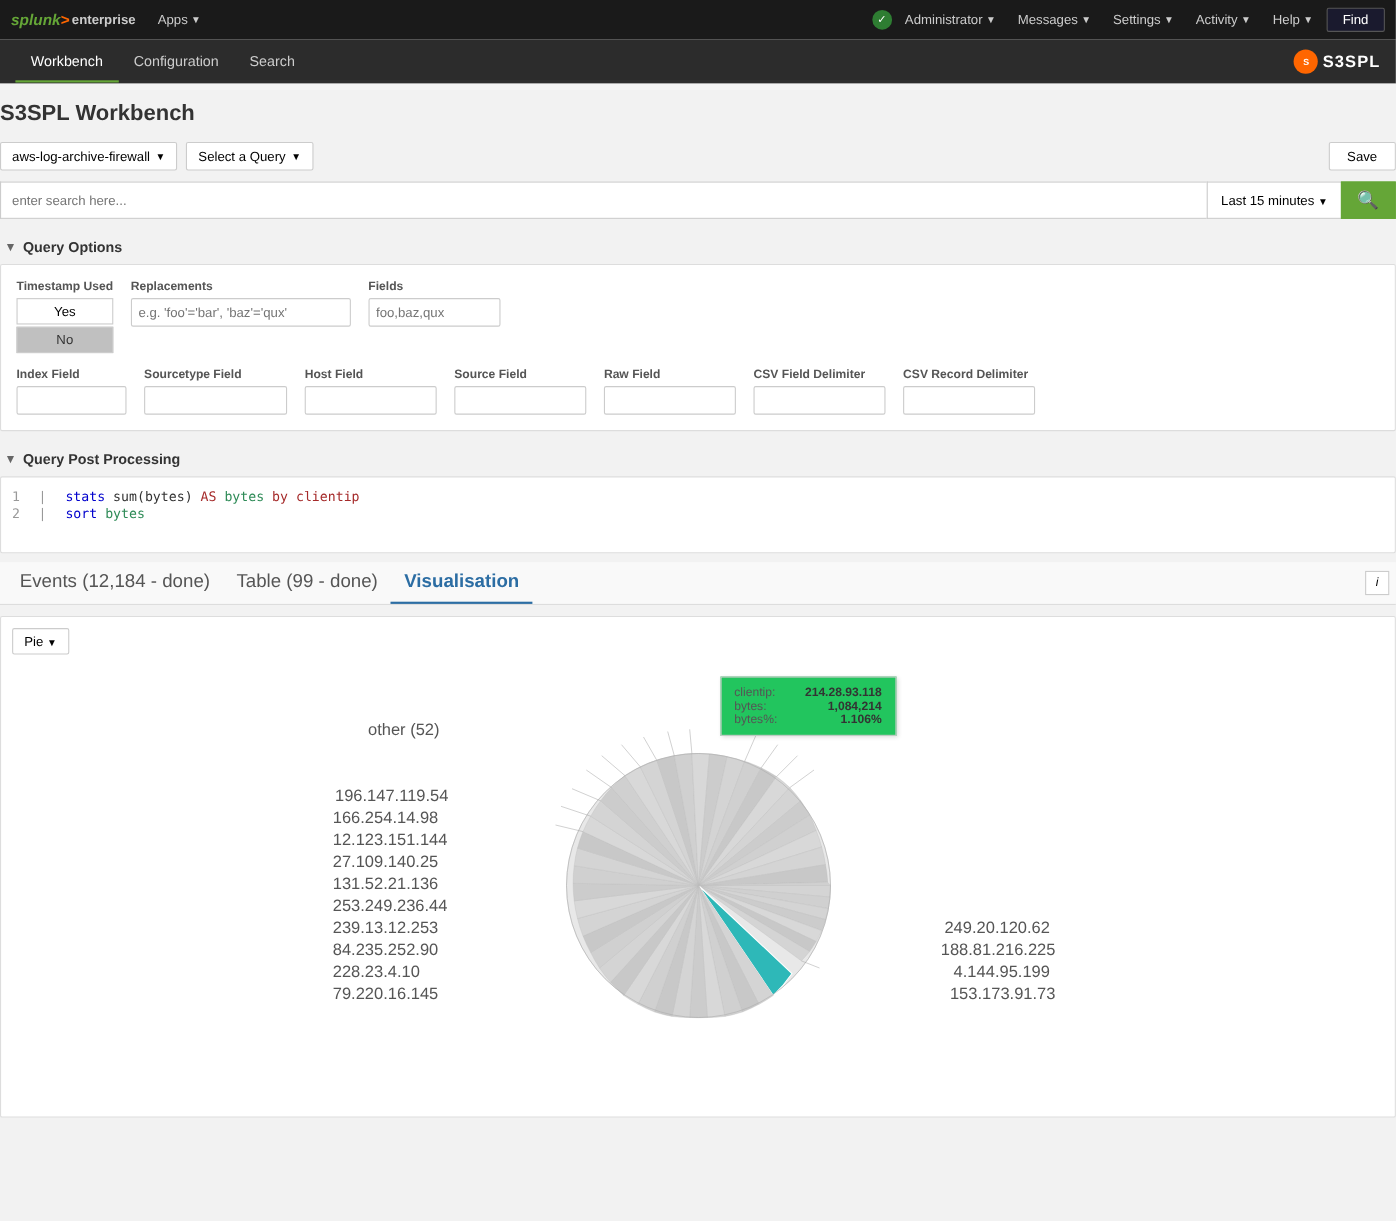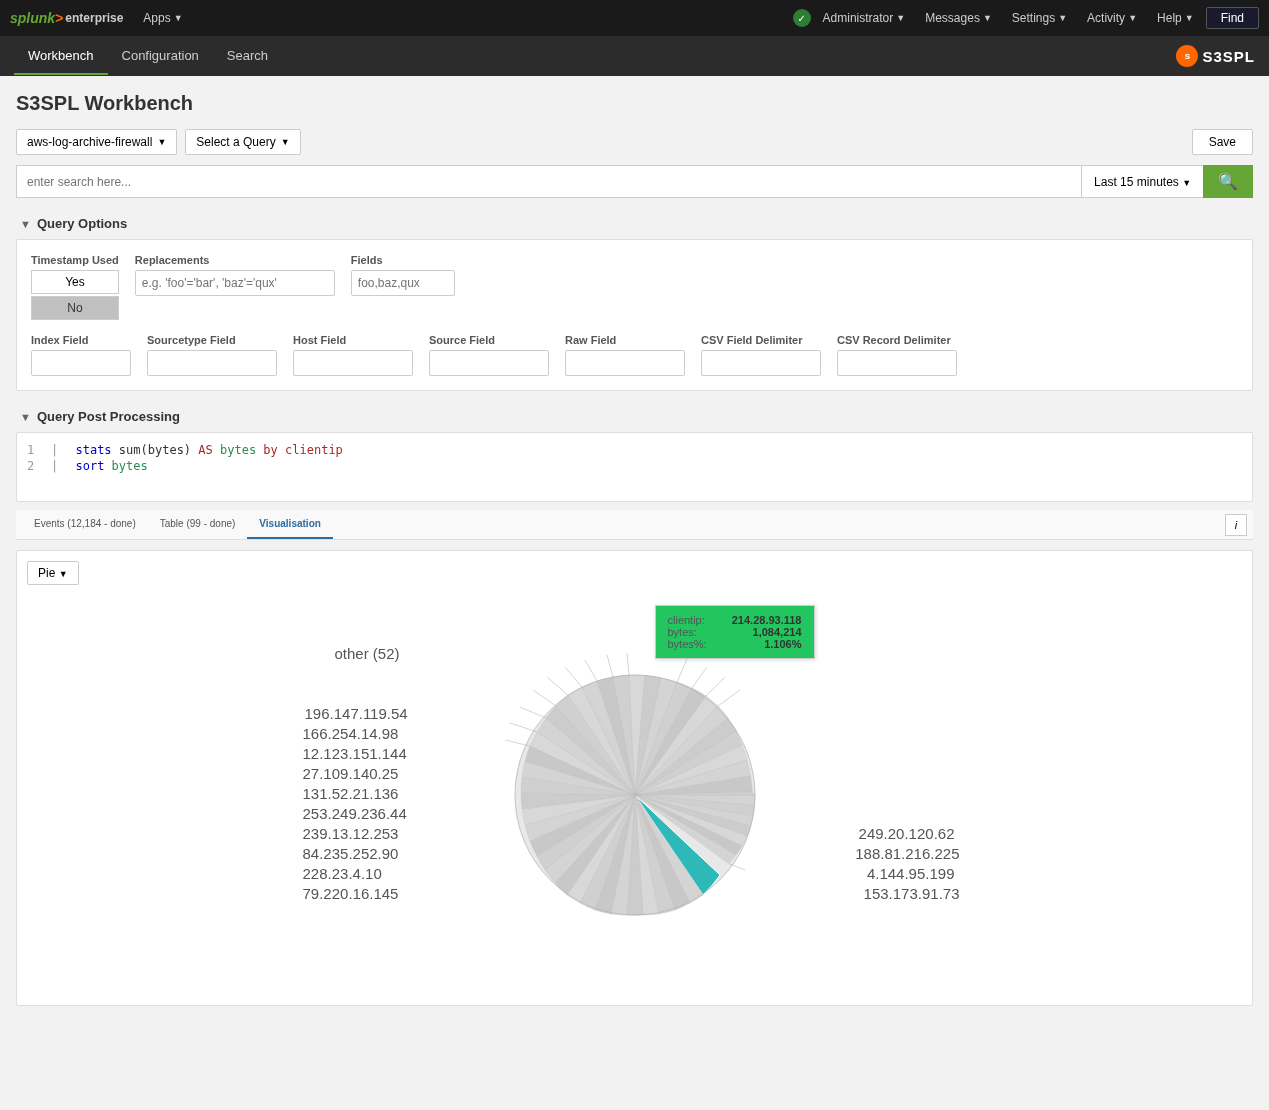--- a/index.html
+++ b/index.html
@@ -81,21 +81,21 @@
       border-radius: 50%;
       width: 22px; height: 22px;
       display: flex; align-items: center; justify-content: center;
       color: #fff; font-size: 8px; font-weight: bold;
       margin-right: 4px;
     }
     .s3spl-text { color: #fff; font-size: 15px; font-weight: bold; letter-spacing: 1px; }
 
     
     .page-content {
-      padding: 16px 16px;
+      padding: 16px 0;
       background: #f2f2f2;
     }
     .page-title {
       font-size: 20px;
       font-weight: bold;
       color: #333;
       margin-bottom: 14px;
     }
 
     
@@ -249,21 +249,21 @@
     .tabs-row {
       display: flex;
       align-items: center;
       border-bottom: 1px solid #ddd;
       margin-bottom: 10px;
       background: #f9f9f9;
       padding: 0 6px;
     }
     .tab-item {
       padding: 8px 12px;
-      font-size: 10px;
+      font-size: 17px;
       cursor: pointer;
       color: #555;
       border-bottom: 2px solid transparent;
     }
     .tab-item.active {
       color: #2c6da3;
       border-bottom: 2px solid #2c6da3;
       font-weight: bold;
     }
     .tab-info-btn {
@@ -423,21 +423,21 @@
             <button class="toggle-btn">Yes</button>
             <button class="toggle-btn active">No</button>
           </div>
         </div>
         <div class="field-group">
           <span class="field-label">Replacements</span>
           <input class="field-input" style="width: 200px;" type="text" placeholder="e.g. 'foo'='bar', 'baz'='qux'">
         </div>
         <div class="field-group">
           <span class="field-label">Fields</span>
-          <input class="field-input" style="width: 104px;" type="text" value="" placeholder="foo,baz,qux">
+          <input class="field-input" style="width: 120px;" type="text" value="" placeholder="foo,baz,qux">
         </div>
       </div>
 
       <div class="options-row">
         <div class="field-group">
           <span class="field-label">Index Field</span>
           <input class="field-input" style="width: 100px;" type="text">
         </div>
         <div class="field-group">
           <span class="field-label">Sourcetype Field</span>

